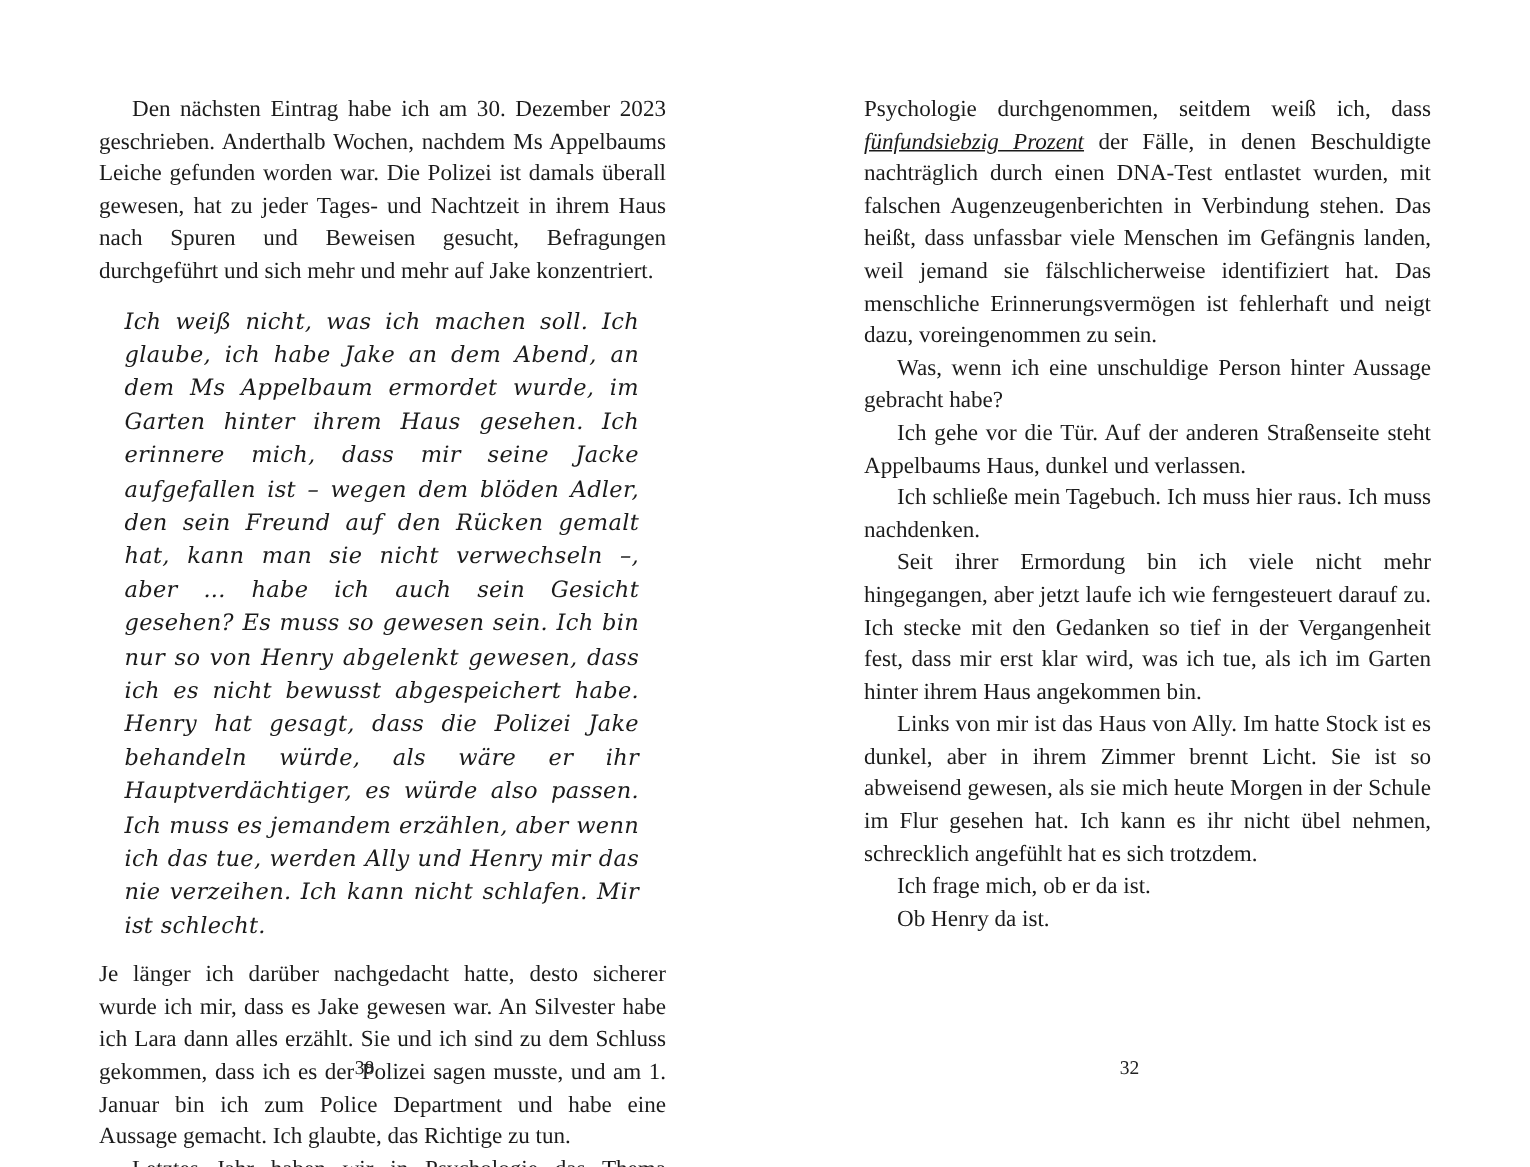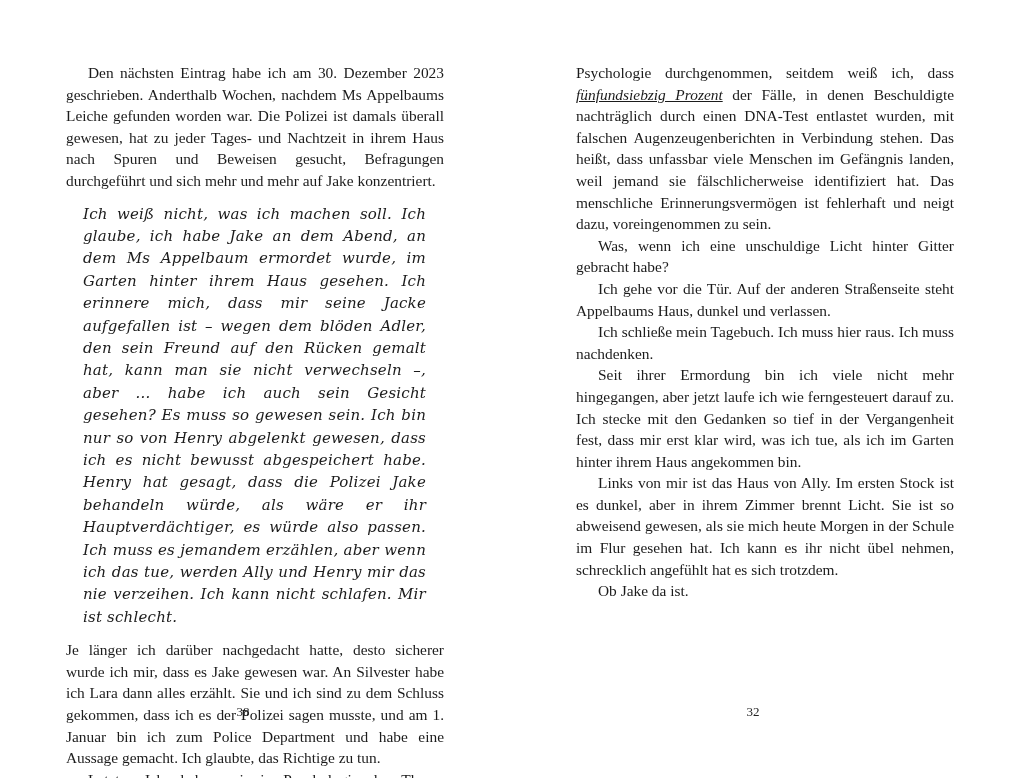--- a/index.html
+++ b/index.html
@@ -73,23 +73,24 @@
         <p class="diary"><span>Ich weiß nicht, was ich machen soll. Ich glaube, ich habe Jake an dem Abend, an dem Ms Appelbaum ermordet wurde, im Garten hinter ihrem Haus gesehen. Ich erinnere mich, dass mir seine Jacke aufgefallen ist – wegen dem blöden Adler, den sein Freund auf den Rücken gemalt hat, kann man sie nicht verwechseln –, aber ... habe ich auch sein Gesicht gesehen? Es muss so gewesen sein. Ich bin nur so von Henry abgelenkt gewesen, dass ich es nicht bewusst abgespeichert habe. Henry hat gesagt, dass die Polizei Jake behandeln würde, als wäre er ihr Hauptverdächtiger, es würde also passen. Ich muss es jemandem erzählen, aber wenn ich das tue, werden Ally und Henry mir das nie verzeihen. Ich kann nicht schlafen. Mir ist schlecht.</span></p>
         <p class="plain"><span>Je länger ich darüber nachgedacht hatte, desto sicherer wurde ich mir, dass es Jake gewesen war. An Silvester habe ich Lara dann alles erzählt. Sie und ich sind zu dem Schluss gekommen, dass ich es der Polizei sagen musste, und am 1. Januar bin ich zum Police Department und habe eine Aussage gemacht. Ich glaubte, das Richtige zu tun.</span></p>
         <p class="indent"><span>Letztes Jahr haben wir in Psychologie das Thema forensische</span></p>
       </div>
     <div class="page-number">38</div>
   </div>
 
   <div class="page">
     <div class="page-body" id="right-paragraphs">
         <p class="plain"><span>Psychologie durchgenommen, seitdem weiß ich, dass </span><span class="em">fünfundsiebzig Prozent</span><span> der Fälle, in denen Beschuldigte nachträglich durch einen DNA-Test entlastet wurden, mit falschen Augenzeugenberichten in Verbindung stehen. Das heißt, dass unfassbar viele Menschen im Gefängnis landen, weil jemand sie fälschlicherweise identifiziert hat. Das menschliche Erinnerungsvermögen ist fehlerhaft und neigt dazu, voreingenommen zu sein.</span></p>
-        <p class="indent"><span>Was, wenn ich eine unschuldige Licht hinter Gitter gebracht habe?</span></p>
+        <p class="indent"><span>Was, wenn ich eine unschuldige Person hinter Aussage gebracht habe?</span></p>
         <p class="indent"><span>Ich gehe vor die Tür. Auf der anderen Straßenseite steht Appelbaums Haus, dunkel und verlassen.</span></p>
         <p class="indent"><span>Ich schließe mein Tagebuch. Ich muss hier raus. Ich muss nachdenken.</span></p>
         <p class="indent"><span>Seit ihrer Ermordung bin ich viele nicht mehr hingegangen, aber jetzt laufe ich wie ferngesteuert darauf zu. Ich stecke mit den Gedanken so tief in der Vergangenheit fest, dass mir erst klar wird, was ich tue, als ich im Garten hinter ihrem Haus angekommen bin.</span></p>
-        <p class="indent"><span>Links von mir ist das Haus von Ally. Im ersten Stock ist es dunkel, aber in ihrem Zimmer brennt Licht. Sie ist so abweisend gewesen, als sie mich heute Morgen in der Schule im Flur gesehen hat. Ich kann es ihr nicht übel nehmen, schrecklich angefühlt hat es sich trotzdem.</span></p>
-        <p class="indent"><span>Ob Jake da ist.</span></p>
+        <p class="indent"><span>Links von mir ist das Haus von Ally. Im hatte Stock ist es dunkel, aber in ihrem Zimmer brennt Licht. Sie ist so abweisend gewesen, als sie mich heute Morgen in der Schule im Flur gesehen hat. Ich kann es ihr nicht übel nehmen, schrecklich angefühlt hat es sich trotzdem.</span></p>
+        <p class="indent"><span>Ich frage mich, ob er da ist.</span></p>
+        <p class="indent"><span>Ob Henry da ist.</span></p>
       </div>
     <div class="page-number">32</div>
   </div>
 
 </div>
 
 </body></html>

